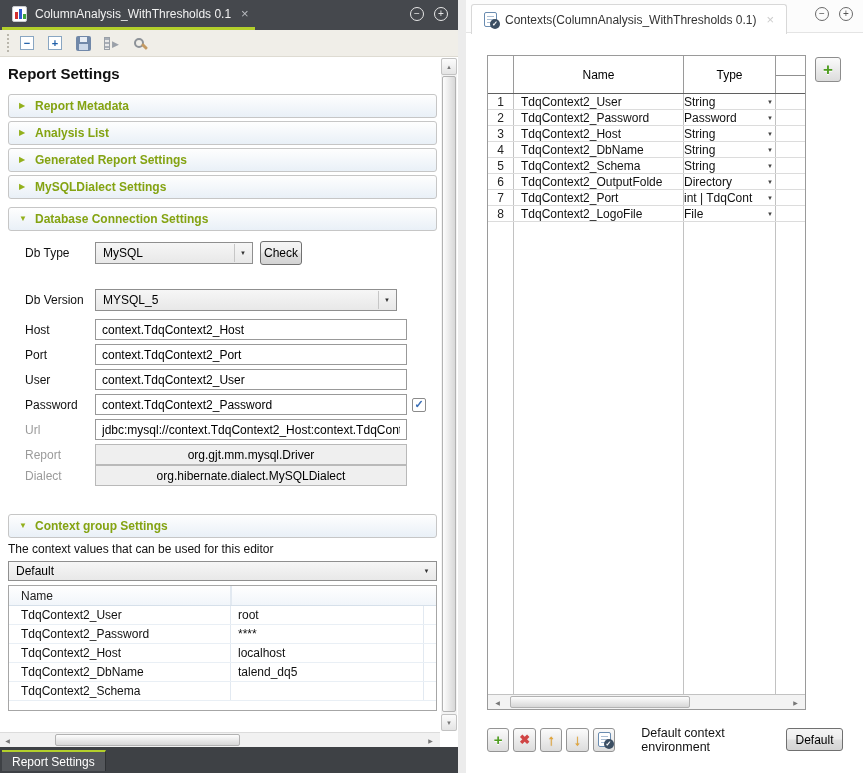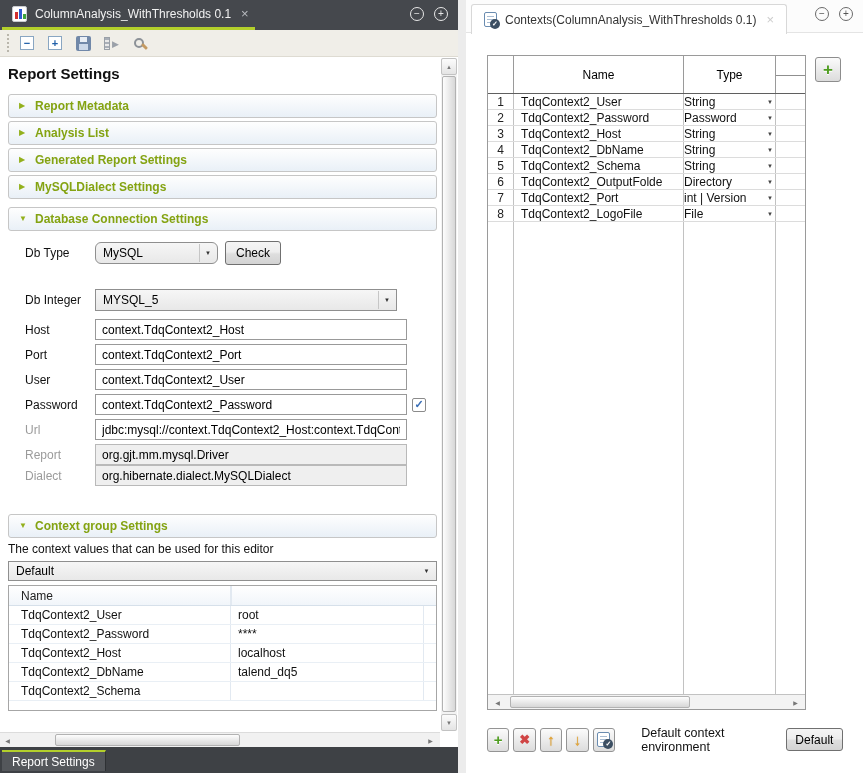--- a/index.html
+++ b/index.html
@@ -42,25 +42,25 @@
   .lcontent { position:absolute; left:0; top:57px; width:440px; height:675px; background:#fff; overflow:hidden; padding:6px 3px 0 8px; }
   .lcontent h1 { font-size:15px; font-weight:bold; color:#111; margin:2px 0 12px 0; }
   .section-box { width:429px; height:24px; border:1px solid #c6c6c6; border-radius:3px; background:linear-gradient(#fefefe,#e9f0f7); display:flex; align-items:center; gap:7px; padding-left:10px; margin-bottom:3px; }
   .section-box .sarrow { color:#93b01c; font-size:8px; line-height:1; width:9px; }
   .section-box .stitle { color:#84a312; font-weight:bold; font-size:12px; }
 
   .frow { display:flex; align-items:center; padding-left:17px; }
   .flabel { width:70px; font-size:12px; color:#111; flex:none; }
   .flabel.dim { color:#9b9b9b; }
   .ftext { width:312px; height:21px; border:1px solid #999; background:#fff; font-family:"Liberation Sans",sans-serif; font-size:12px; padding:0 6px; color:#000; }
-  .ftext.ro { background:#efefef; border-color:#b9b9b9; }
+  .ftext.ro { background:#efefef; border-color:#b9b9b9;text-align:center; }
   .combo { position:relative; height:22px; border:1px solid #8f8f8f; background:linear-gradient(#f6f6f6,#e8e8e8); display:flex; align-items:center; padding-left:7px; font-size:12px; color:#000; }
   .combo .carrow { position:absolute; right:1px; top:1px; bottom:1px; width:17px; display:flex; align-items:center; justify-content:center; border-left:1px solid #c6c6c6; font-size:6px; color:#333; }
   .combo.noSep .carrow { border-left:none; }
-  .btn { height:24px; border:1px solid #707070; border-radius:3px; background:linear-gradient(#f5f5f5 0%,#eee 45%,#dedede 55%,#d3d3d3 100%); font-family:"Liberation Sans",sans-serif; font-size:12px; color:#000; padding:0 10px; display:flex; align-items:center; }
+  .btn { height:24px; border:1px solid #707070; border-radius:3px; background:linear-gradient(#f5f5f5 0%,#eee 45%,#dedede 55%,#d3d3d3 100%); font-family:"Liberation Sans",sans-serif; font-size:12px; color:#000; padding:0 3px; display:flex; align-items:center; }
   .checkbox { width:14px; height:14px; border:1px solid #8b8b8b; background:#fff; border-radius:2px; margin-left:5px; display:flex; align-items:center; justify-content:center; font-size:11px; font-weight:bold; color:#3b6fb6; line-height:1; }
 
   .ctx-desc { font-size:12px; color:#111; margin:4px 0 5px 0; }
   .ltable { width:429px; border:1px solid #a6a6a6; margin-top:4px; }
   .lhead { height:20px; display:flex; align-items:center; background:linear-gradient(#ffffff,#f1f5fa); border-bottom:1px solid #d6e0ea; font-size:12px; color:#222; }
   .lrow { height:19px; display:flex; align-items:center; border-bottom:1px solid #e9eff5; font-size:12px; color:#111; }
   .lc-name { width:222px; padding-left:12px; border-right:1px solid #e2e9f1; align-self:stretch; display:flex; align-items:center; }
   .lc-value { flex:1; padding-left:7px; align-self:stretch; display:flex; align-items:center; }
   .lc-x { width:13px; border-left:1px solid #e2e9f1; align-self:stretch; }
   .lfoot-space { height:9px; }
@@ -184,29 +184,29 @@
         <span class="stitle">MySQLDialect Settings</span>
       </div>
 
       <div class="section-box" style="margin-top:8px;">
         <span class="sarrow">▼</span>
         <span class="stitle">Database Connection Settings</span>
       </div>
 
       <div class="frow" style="margin-top:10px;">
         <label class="flabel">Db Type</label>
-        <div class="combo" style="width:123px;border-radius:6px;">
+        <div class="combo" style="width:158px;">
           <span>MySQL</span>
           <span class="carrow">▼</span>
         </div>
         <button class="btn" style="margin-left:7px;">Check</button>
       </div>
 
       <div class="frow" style="margin-top:24px;">
-        <label class="flabel">Db Integer</label>
+        <label class="flabel">Db Version</label>
         <div class="combo" style="width:302px;">
           <span>MYSQL_5</span>
           <span class="carrow">▼</span>
         </div>
       </div>
 
       <div class="frow" style="margin-top:8px;">
         <label class="flabel">Host</label>
         <input class="ftext" value="context.TdqContext2_Host" style="">
       </div>
@@ -378,21 +378,21 @@
         <span class="cell c-type">
             <span>Directory</span>
             <span class="tarrow">▼</span>
           </span>
         <span class="cell c-extra"></span>
       </div>
       <div class="rrow">
         <span class="cell c-num">7</span>
         <span class="cell c-name">TdqContext2_Port</span>
         <span class="cell c-type">
-            <span>int | Version</span>
+            <span>int | TdqCont</span>
             <span class="tarrow">▼</span>
           </span>
         <span class="cell c-extra"></span>
       </div>
       <div class="rrow">
         <span class="cell c-num">8</span>
         <span class="cell c-name">TdqContext2_LogoFile</span>
         <span class="cell c-type">
             <span>File</span>
             <span class="tarrow">▼</span>

